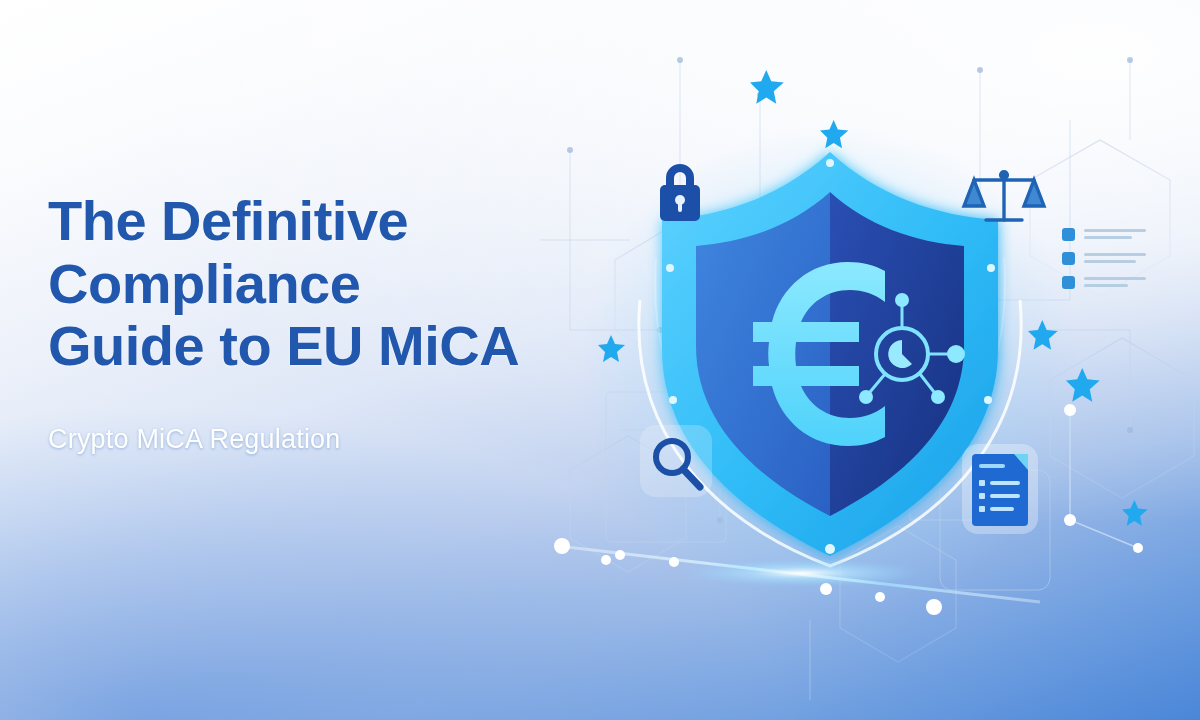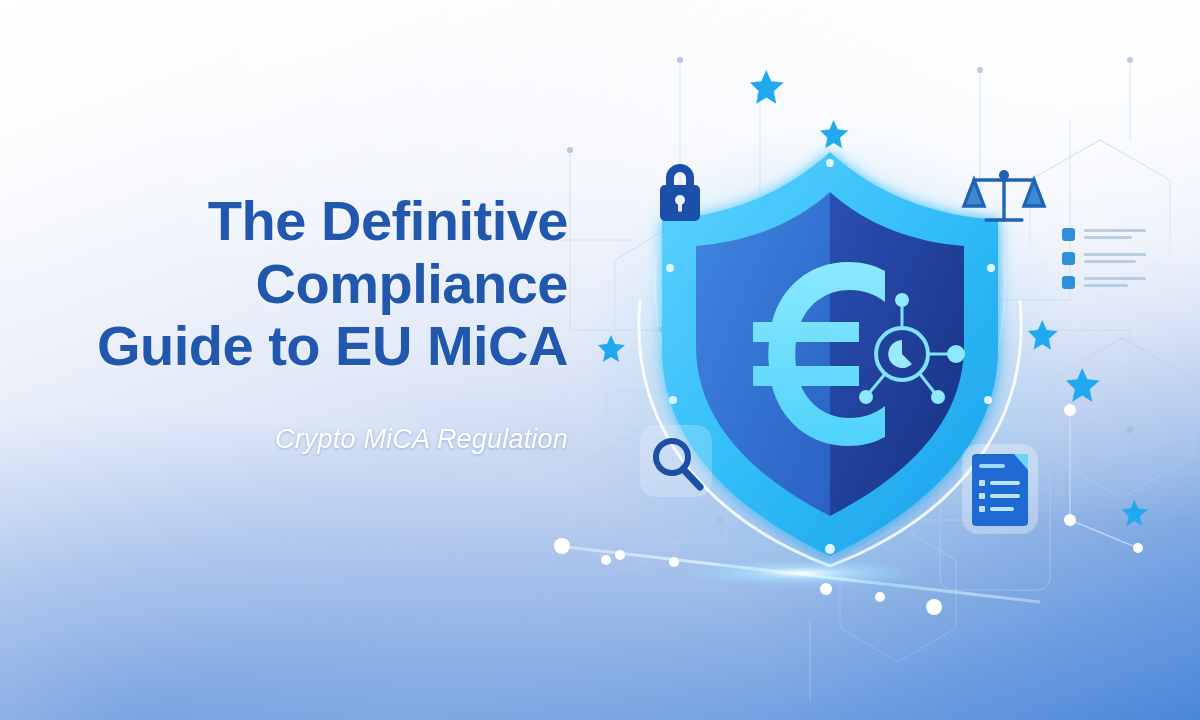--- a/index.html
+++ b/index.html
@@ -18,21 +18,20 @@
     background:
       linear-gradient(160deg,
         #ffffff 0%,
         #fbfcfe 14%,
         #eef2fa 30%,
         #dee7f7 45%,
         #c3d3f0 60%,
         #9dbbe8 74%,
         #6e9ee0 88%,
         #4a86d8 100%);
-    text-align: right;
   }
   
   .stage::after{
     content:"";
     position:absolute; inset:0;
     background:
       radial-gradient(120% 90% at 92% 8%, rgba(255,255,255,.96) 0%, rgba(255,255,255,.72) 28%, rgba(255,255,255,.30) 50%, rgba(255,255,255,0) 72%),
       radial-gradient(85% 70% at 12% 100%, rgba(40,110,210,.40) 0%, rgba(40,110,210,0) 62%);
     pointer-events:none;
   }
@@ -52,21 +51,20 @@
     letter-spacing:-0.5px;
     text-shadow:0 1px 2px rgba(255,255,255,.55);
   }
   .subhead {
     margin-top:46px;
     font-size:27px;
     font-weight:normal;
     color:#ffffff;
     letter-spacing:.2px;
     text-shadow:0 1px 3px rgba(30,80,160,.35);
-    font-style:italic;
   }
 
   
   .art { position:absolute; left:510px; top:0; width:690px; height:720px; z-index:10; }
   .art svg { position:absolute; left:0; top:0; width:690px; height:720px; overflow:visible; }
 
   .layer-bg   { z-index:11; }
   .layer-glow { z-index:12; }
   .layer-shield { z-index:14; }
   .layer-icons{ z-index:16; }

